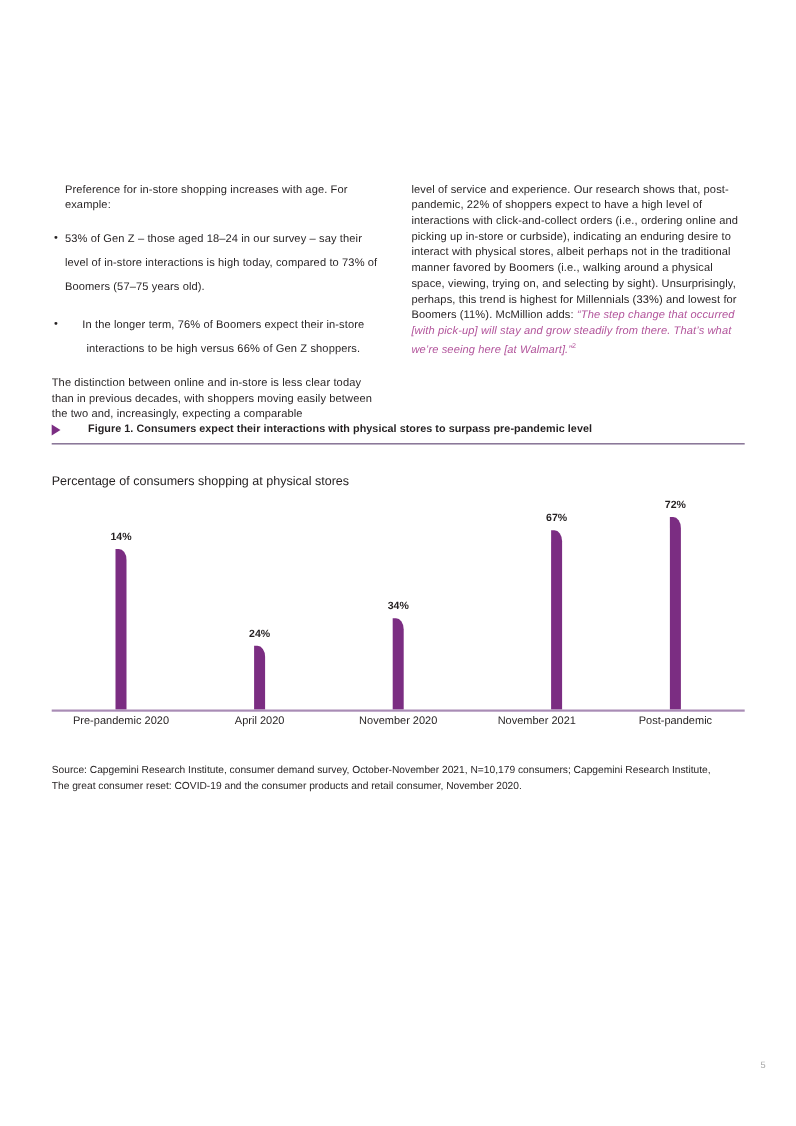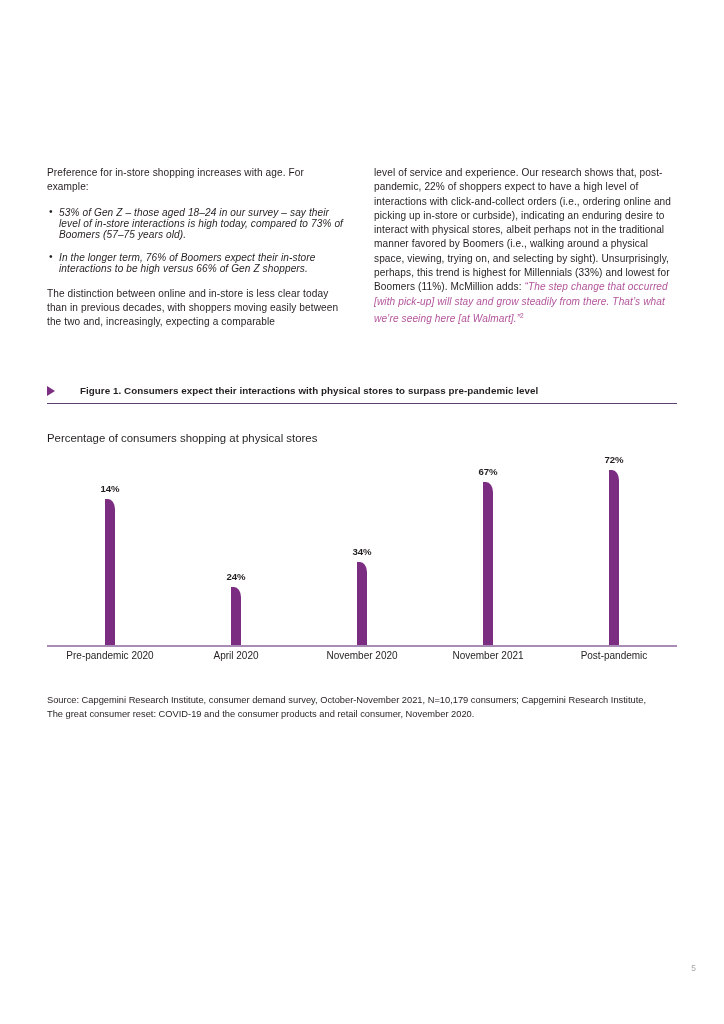--- a/index.html
+++ b/index.html
@@ -35,38 +35,39 @@
   }
   .col p {
     margin: 0 0 10px 0;
     font-size: 10.1px;
     line-height: 14.3px;
     color: #231f20;
     letter-spacing: 0.01em;
   }
   .col p.tight {
     margin-bottom: 0;
+    margin-left: 12px;
   }
   .bullets {
     margin: 12px 0 13px 0;
     padding: 0;
     list-style: none;
   }
   .bullets li {
     position: relative;
     padding-left: 12px;
     margin-bottom: 12px;
     font-size: 10.1px;
-    line-height: 11px;
+    line-height: 22px;
     color: #231f20;
     letter-spacing: 0.01em;
-    font-style: italic;
   }
   .bullets li:last-child {
     margin-bottom: 0;
+    text-align: center;
   }
   .bullets li::before {
     content: "\2022";
     position: absolute;
     left: 2px;
     top: -1px;
     font-size: 10px;
     color: #231f20;
   }
   .quote {
@@ -248,21 +249,21 @@
       <div class="bar-group" style="left:126px">
         <div class="bar-label" style="bottom: 63.3333px;">24%</div>
         <div class="bar" style="height: 58.3333px; background: rgb(123, 45, 130);"></div>
       </div>
 
       <div class="bar-group" style="left:252px">
         <div class="bar-label" style="bottom: 87.6389px; text-align: right;">34%</div>
         <div class="bar" style="height: 82.6389px; background: rgb(123, 45, 130);"></div>
       </div>
 
-      <div class="bar-group" style="left:378px">
+      <div class="bar-group" style="left:396px">
         <div class="bar-label" style="bottom: 167.847px;">67%</div>
         <div class="bar" style="height: 162.847px; background: rgb(123, 45, 130);"></div>
       </div>
 
       <div class="bar-group" style="left:504px">
         <div class="bar-label" style="bottom: 180px;">72%</div>
         <div class="bar" style="height: 175px; background: rgb(123, 45, 130);"></div>
       </div>
 
       <div class="axis-line" style="background: rgb(169, 140, 181);"></div>

